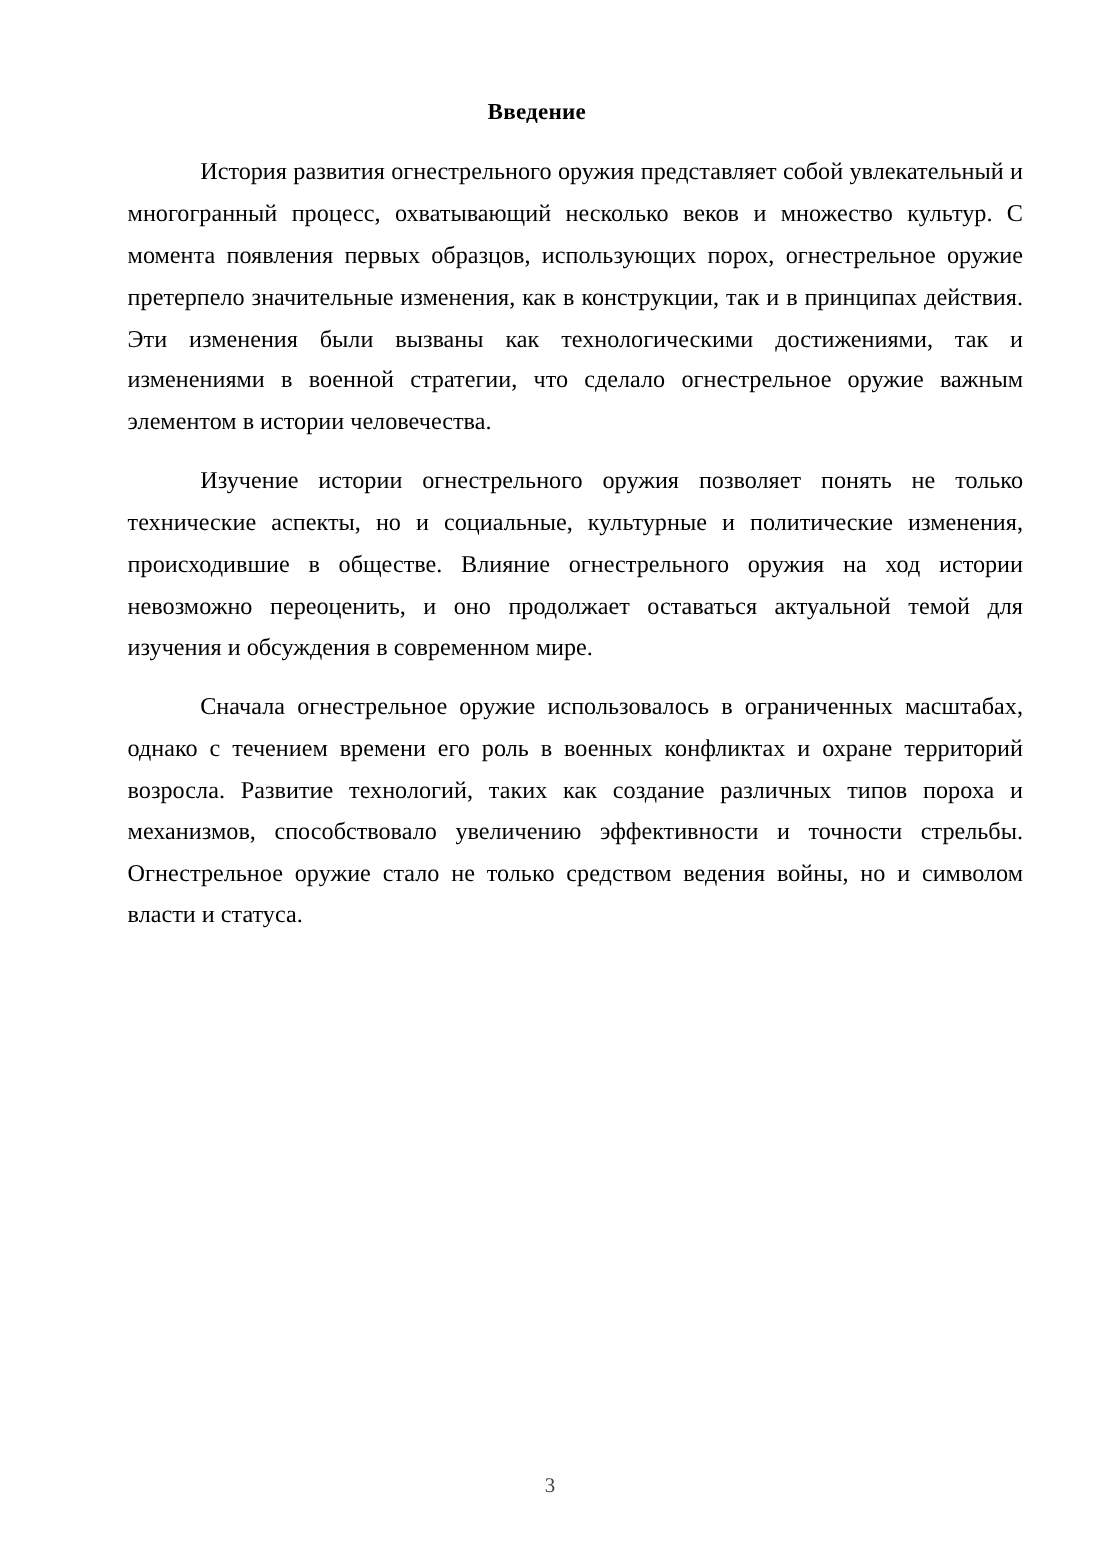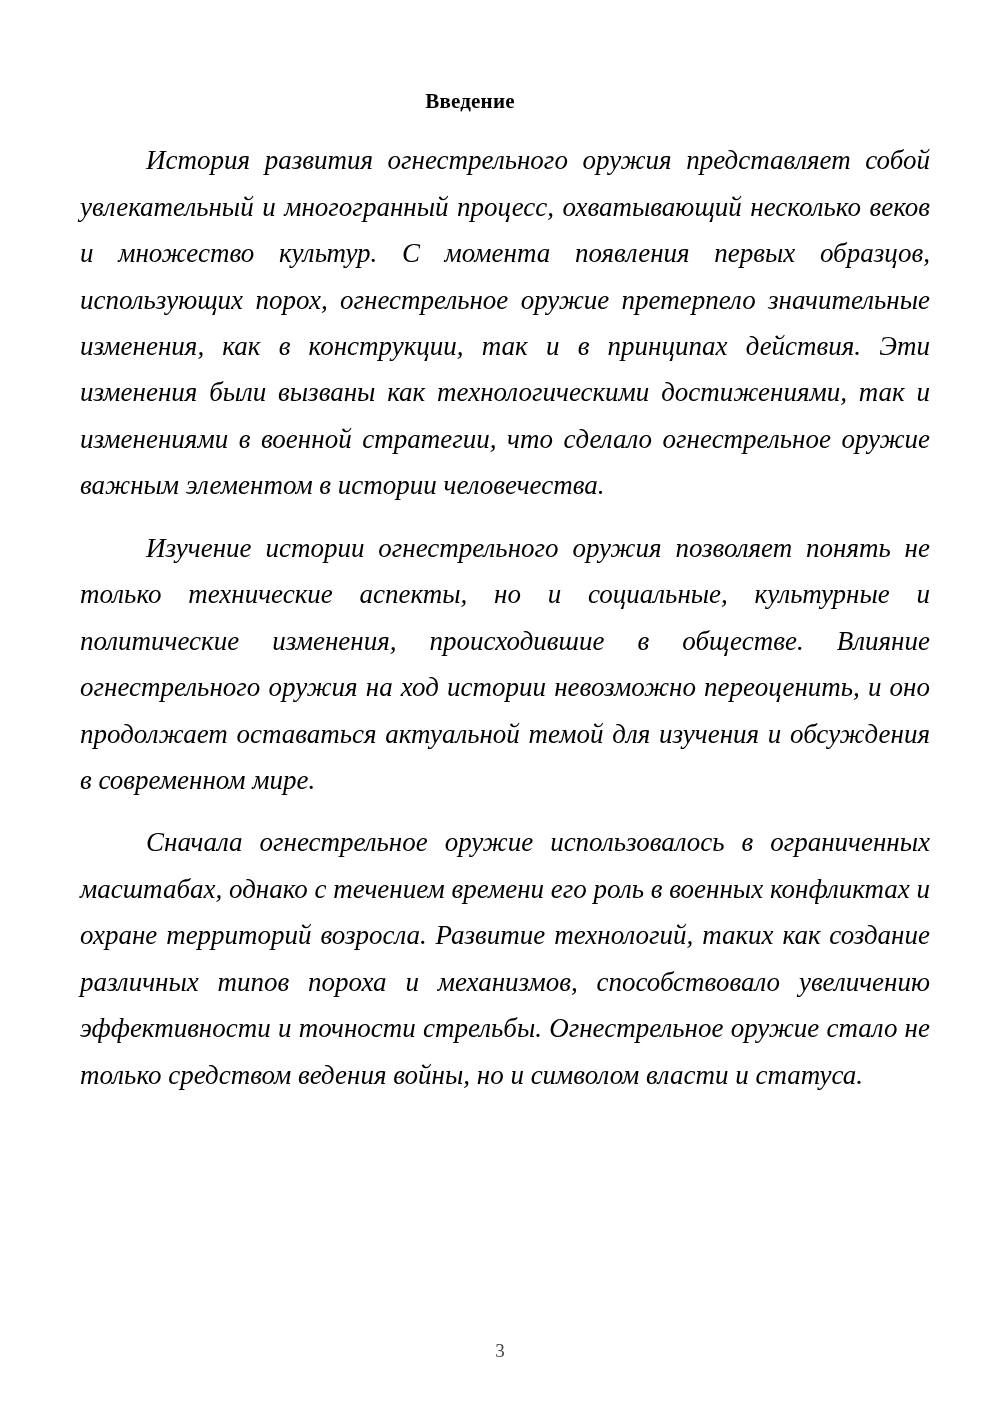--- a/index.html
+++ b/index.html
@@ -12,41 +12,40 @@
     height: 1414px;
     font-family: "Liberation Serif", "DejaVu Serif", serif;
     color: #000000;
     position: relative;
     overflow: hidden;
   }
   .page {
     box-sizing: border-box;
     width: 1000px;
     height: 1414px;
-    padding: 88px 70px 40px 80px;
+    padding: 88px 70px 40px 116px;
     position: relative;
   }
   .doc-title {
     text-align: center;
     font-weight: bold;
     font-size: 21px;
     line-height: 1.3;
     margin: 0 0 22px 0;
     letter-spacing: 0.2px;
     padding-right: 70px;
   }
   .body-text p {
     margin: 16px 0 6px 0;
     text-align: justify;
     text-justify: inter-word;
-    font-size: 27px;
+    font-size: 22px;
     line-height: 1.72;
     text-indent: 66px;
     hyphens: none;
-    font-style: italic;
   }
   .body-text p + p {
     margin-top: 16px;
   }
   .page-number {
     position: absolute;
     left: 0;
     right: 0;
     bottom: 52px;
     text-align: center;

